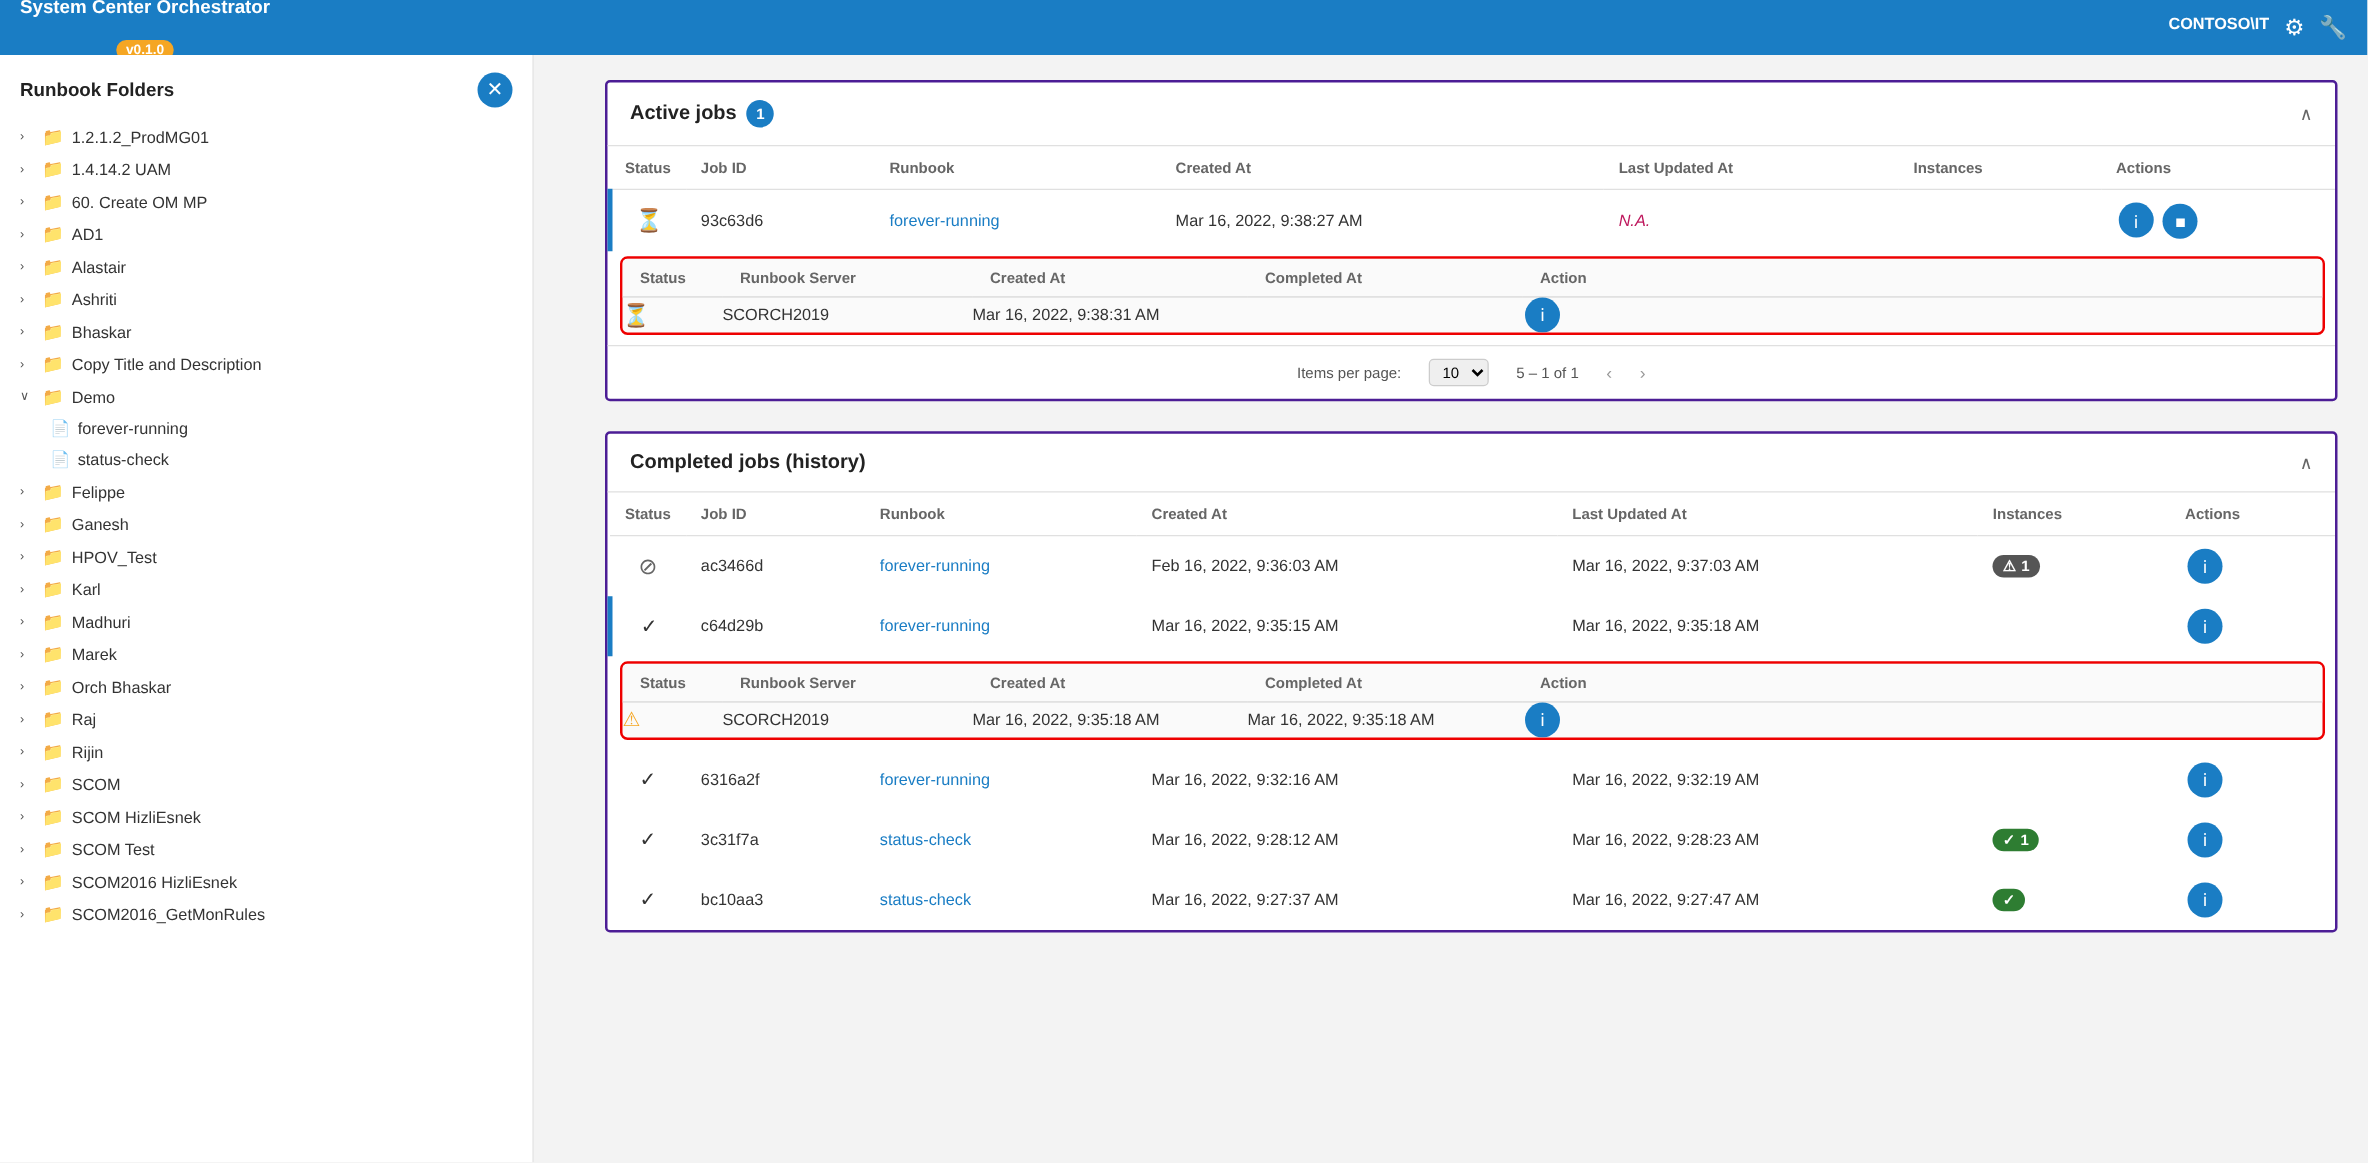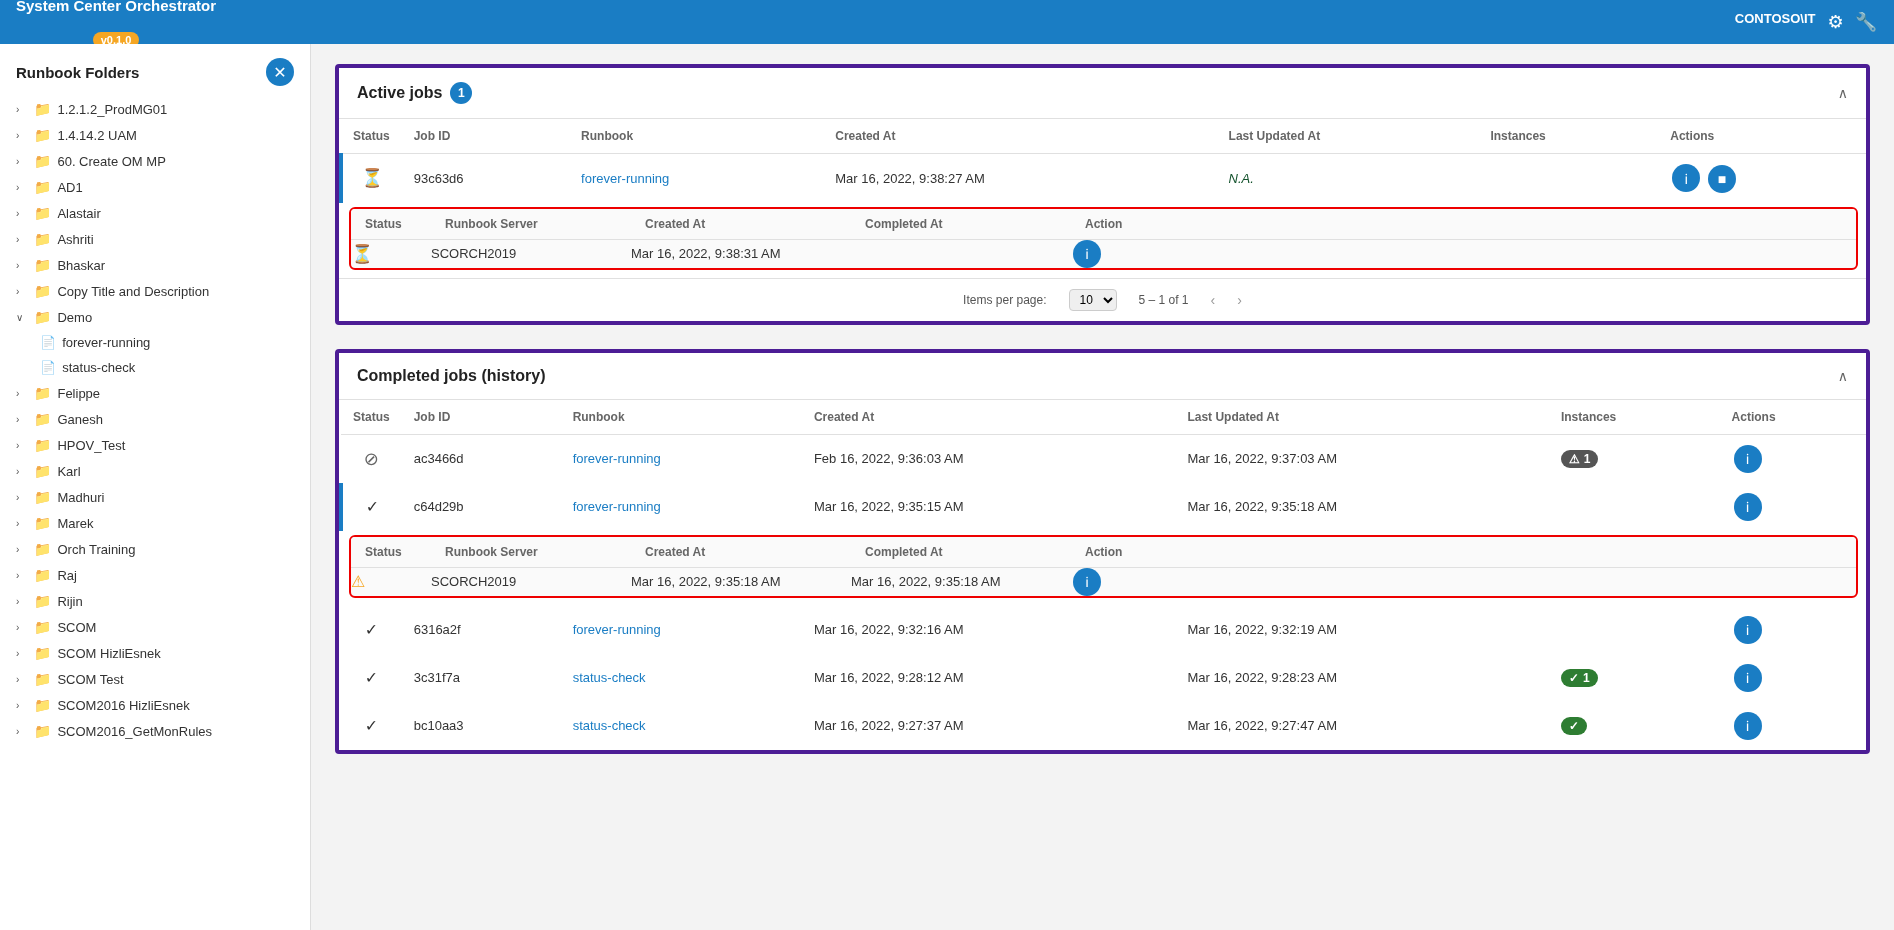--- a/index.html
+++ b/index.html
@@ -28,21 +28,21 @@
     }
     .header-right { display: flex; align-items: flex-start; gap: 12px; }
     .header-username { color: white; font-size: 13px; font-weight: 600; }
     .header-icon { color: white; font-size: 18px; cursor: pointer; }
 
     
     .main-layout { display: flex; flex: 1; overflow: hidden; }
 
     
     .sidebar {
-      width: 311px;
+      width: 427px;
       background: white;
       border-right: 1px solid #ddd;
       display: flex;
       flex-direction: column;
       overflow: hidden;
       flex-shrink: 0;
     }
     .sidebar-header {
       display: flex;
       align-items: center;
@@ -79,23 +79,24 @@
     .sidebar-scroll::-webkit-scrollbar-thumb { background: #bbb; border-radius: 3px; }
 
     
     .content { flex: 1; overflow-y: auto; padding: 20px 24px; background: #f3f3f3; }
     .content::-webkit-scrollbar { width: 8px; }
     .content::-webkit-scrollbar-thumb { background: #bbb; border-radius: 4px; }
 
     
     .section {
       background: white;
-      border: 4px solid #4c1d95;
+      border: 2px solid #4c1d95;
       border-radius: 4px;
       margin-bottom: 24px;
+      margin-left: 33px;
     }
     .section-header {
       display: flex; align-items: center; justify-content: space-between;
       padding: 14px 18px;
       border-bottom: 1px solid #e0e0e0;
     }
     .section-title { font-size: 16px; font-weight: 600; color: #222; display: flex; align-items: center; gap: 8px; }
     .count-badge {
       background: #1a7dc4;
       color: white;
@@ -120,21 +121,21 @@
       padding: 10px 12px;
       vertical-align: middle;
       font-size: 13px;
       color: #333;
     }
     .jobs-table tr.expanded-row td { padding: 0; }
     td.status-cell { width: 60px; text-align: center; }
 
     .link-blue { color: #1a7dc4; text-decoration: none; cursor: pointer; }
 
-    .na-text { color: #14532d; font-style: italic; }
+    .na-text { color: #be185d; font-style: italic; }
 
     
     .icon-btn {
       width: 28px; height: 28px;
       border-radius: 50%;
       border: none; cursor: pointer;
       display: inline-flex; align-items: center; justify-content: center;
       font-size: 14px; color: white;
       background: #1a7dc4;
       margin: 0 2px;
@@ -317,21 +318,21 @@
         <span>Madhuri</span>
       </div>
       <div class="sidebar-item">
         <span class="chevron">›</span>
         <span class="folder-icon">📁</span>
         <span>Marek</span>
       </div>
       <div class="sidebar-item">
         <span class="chevron">›</span>
         <span class="folder-icon">📁</span>
-        <span>Orch Training</span>
+        <span>Orch Bhaskar</span>
       </div>
       <div class="sidebar-item">
         <span class="chevron">›</span>
         <span class="folder-icon">📁</span>
         <span>Raj</span>
       </div>
       <div class="sidebar-item">
         <span class="chevron">›</span>
         <span class="folder-icon">📁</span>
         <span>Rijin</span>

